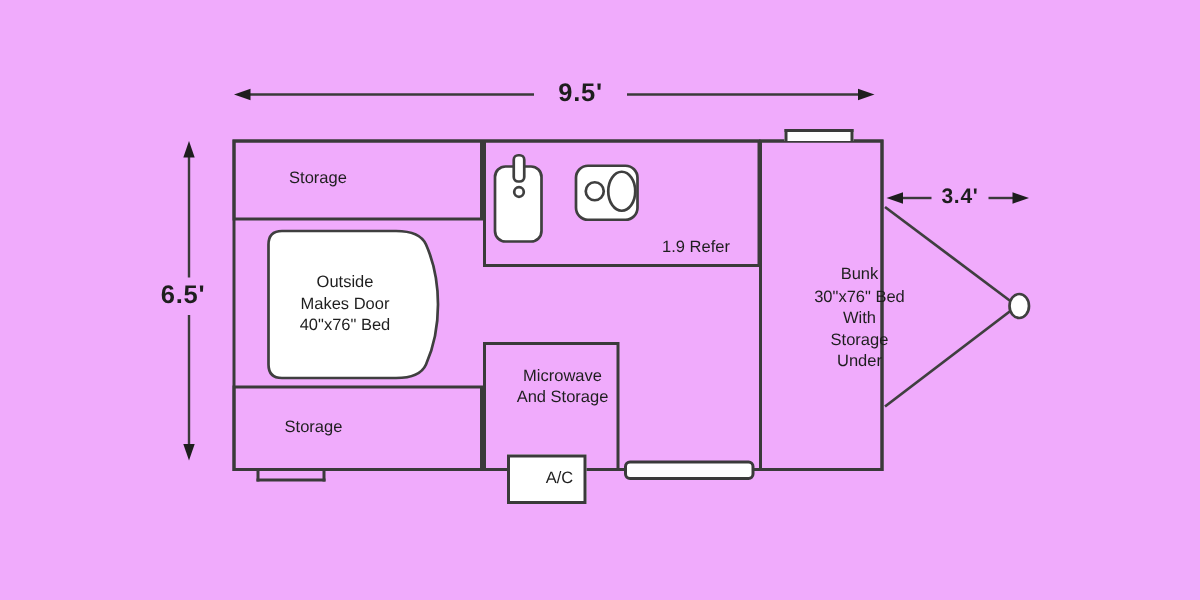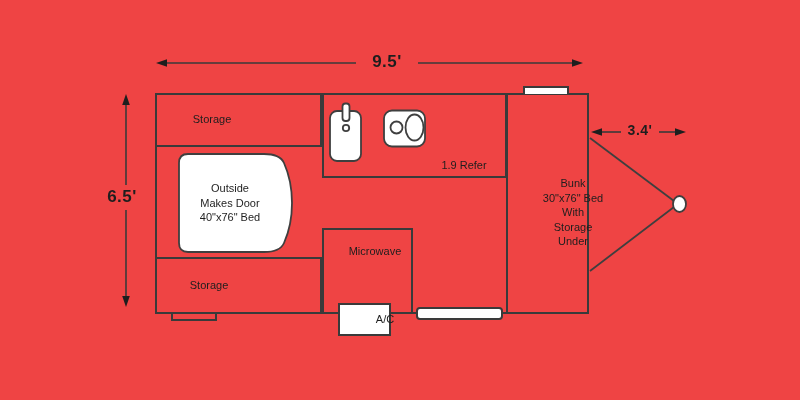--- a/index.html
+++ b/index.html
@@ -1,17 +1,17 @@
 <!DOCTYPE html>
 <html><head>
 <meta charset="utf-8">
 <style>
   html,body{margin:0;padding:0;background:#ffffff;}
   .stage{
-    position:relative;width:800px;height:400px;background:#ef4444;overflow:hidden;
+    position:relative;width:800px;height:400px;background:#f0abfc;overflow:hidden;
     font-family:"Liberation Sans",sans-serif;color:#1e1e1e;
   }
   .stage *{box-sizing:border-box;}
   svg.lines{position:absolute;left:0;top:0;z-index:2;}
   .wall{position:absolute;border:2px solid #3a3a3a;background:transparent;z-index:1;}
   .outer{left:155px;top:93px;width:434px;height:221px;}
   .box-storage-top{left:155px;top:93px;width:167px;height:54px;}
   .box-kitchen{left:322px;top:93px;width:185px;height:85px;}
   .box-bunk{left:506px;top:93px;width:83px;height:221px;}
   .box-storage-bottom{left:155px;top:257px;width:167px;height:57px;}
@@ -29,21 +29,21 @@
   .lbl-dim-length{left:352px;top:52px;width:70px;}
   .lbl-dim-width{left:88px;top:187px;width:68px;}
   .lbl-dim-tongue{left:608px;top:122px;width:64px;}
   .lbl-outside-shower{left:490px;top:69px;width:104px;}
   .lbl-storage-top{left:160px;top:113px;width:104px;}
   .lbl-refer{left:412px;top:159px;width:104px;}
   .lbl-dinette{left:168px;top:181px;width:124px;line-height:14.5px;}
   .lbl-storage-bottom{left:157px;top:279px;width:104px;}
   .lbl-bag-door{left:145px;top:322px;width:104px;}
   .lbl-microwave{left:323px;top:245px;width:104px;line-height:13.5px;}
-  .lbl-ac{left:339px;top:313px;width:68px;z-index:4;margin-left:12px;}
+  .lbl-ac{left:339px;top:313px;width:68px;z-index:4;}
   .lbl-bunk{left:507px;top:176px;width:84px;line-height:14.5px;margin-left:24px;}
 </style>
 </head>
 <body>
 
 <div class="stage">
 
   <div class="wall outer"></div>
   <div class="wall box-storage-top"></div>
   <div class="wall box-kitchen"></div>
@@ -109,20 +109,21 @@
   <div class="lbl lbl-dinette">
     <div>Outside</div>
     <div>Makes Door</div>
     <div>40"x76" Bed</div>
   </div>
 
   <div class="lbl lbl-storage-bottom">Storage</div>
 
   <div class="lbl lbl-microwave">
     <div>Microwave</div>
+    <div>And Storage</div>
   </div>
 
   <div class="lbl lbl-ac">A/C</div>
 
   <div class="lbl lbl-bunk">
     <div>Bunk</div>
     <div>30"x76" Bed</div>
     <div>With</div>
     <div>Storage</div>
     <div>Under</div>

